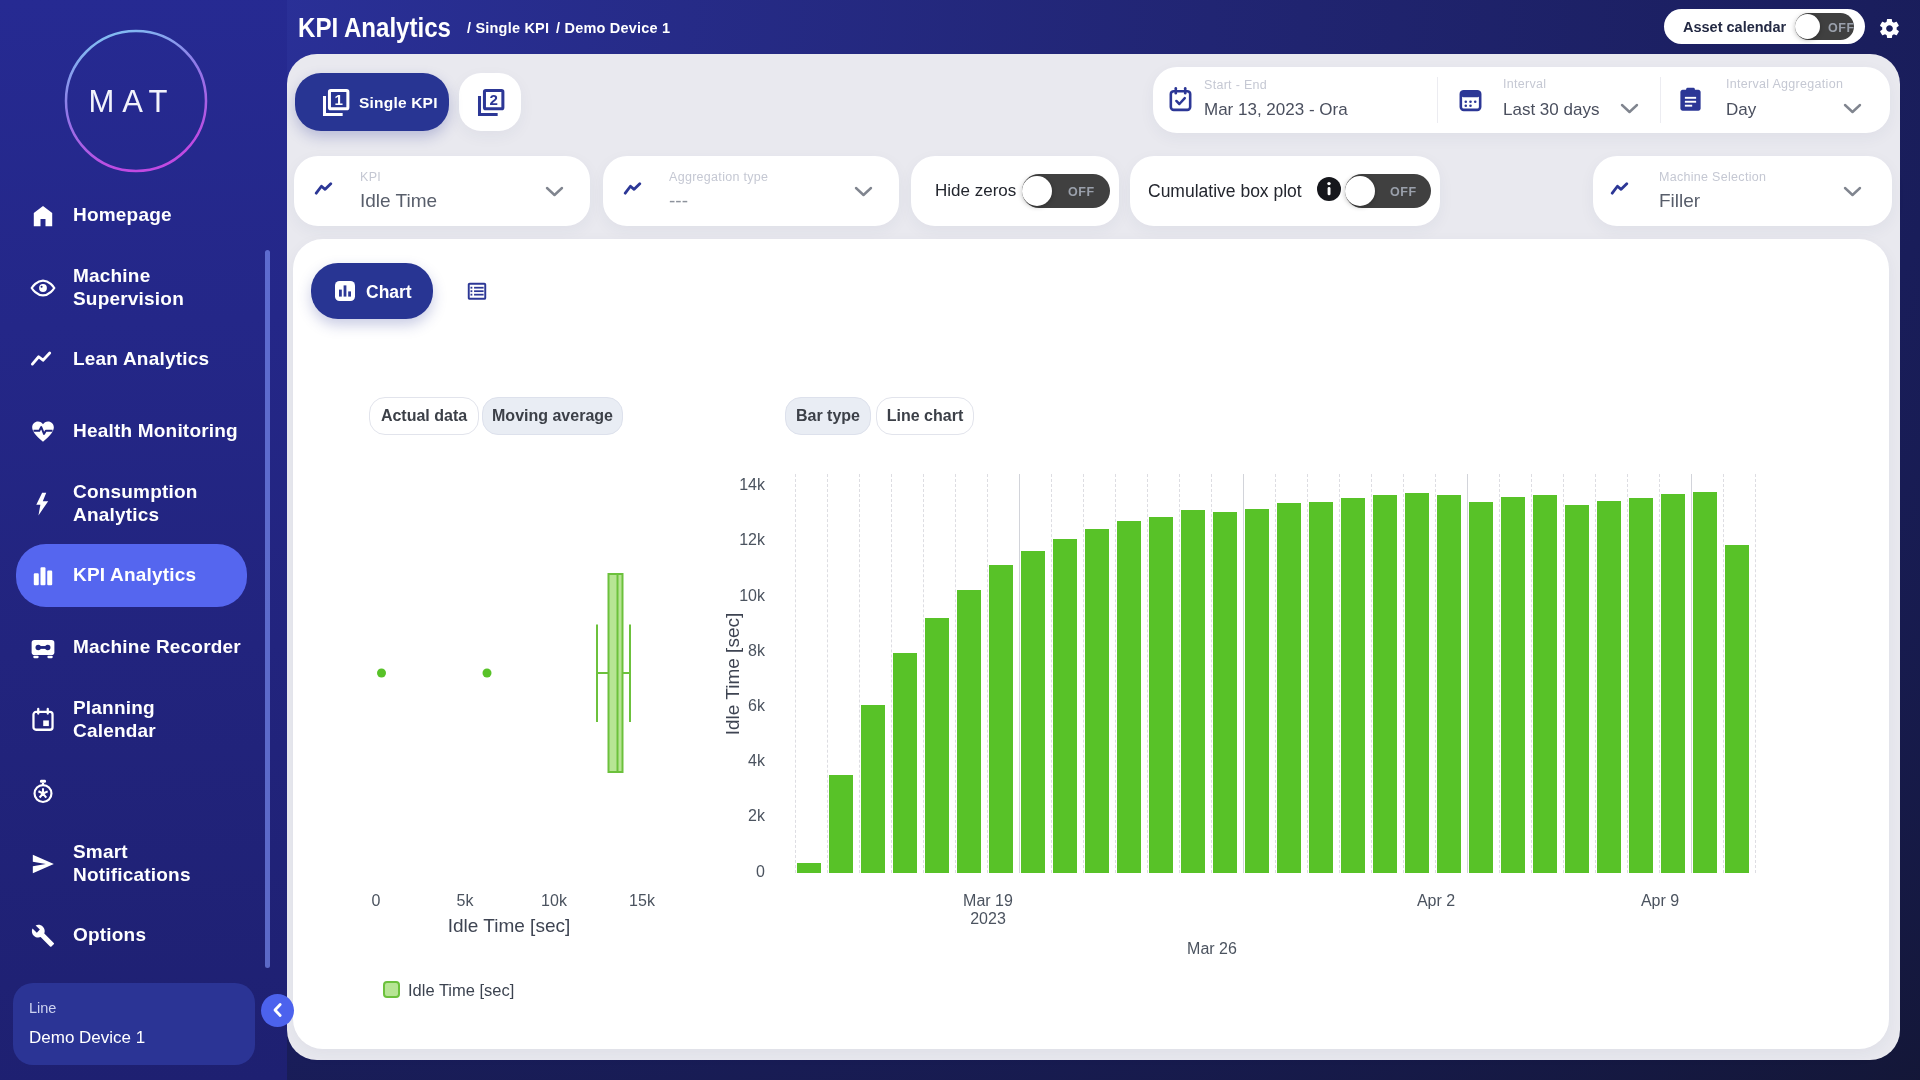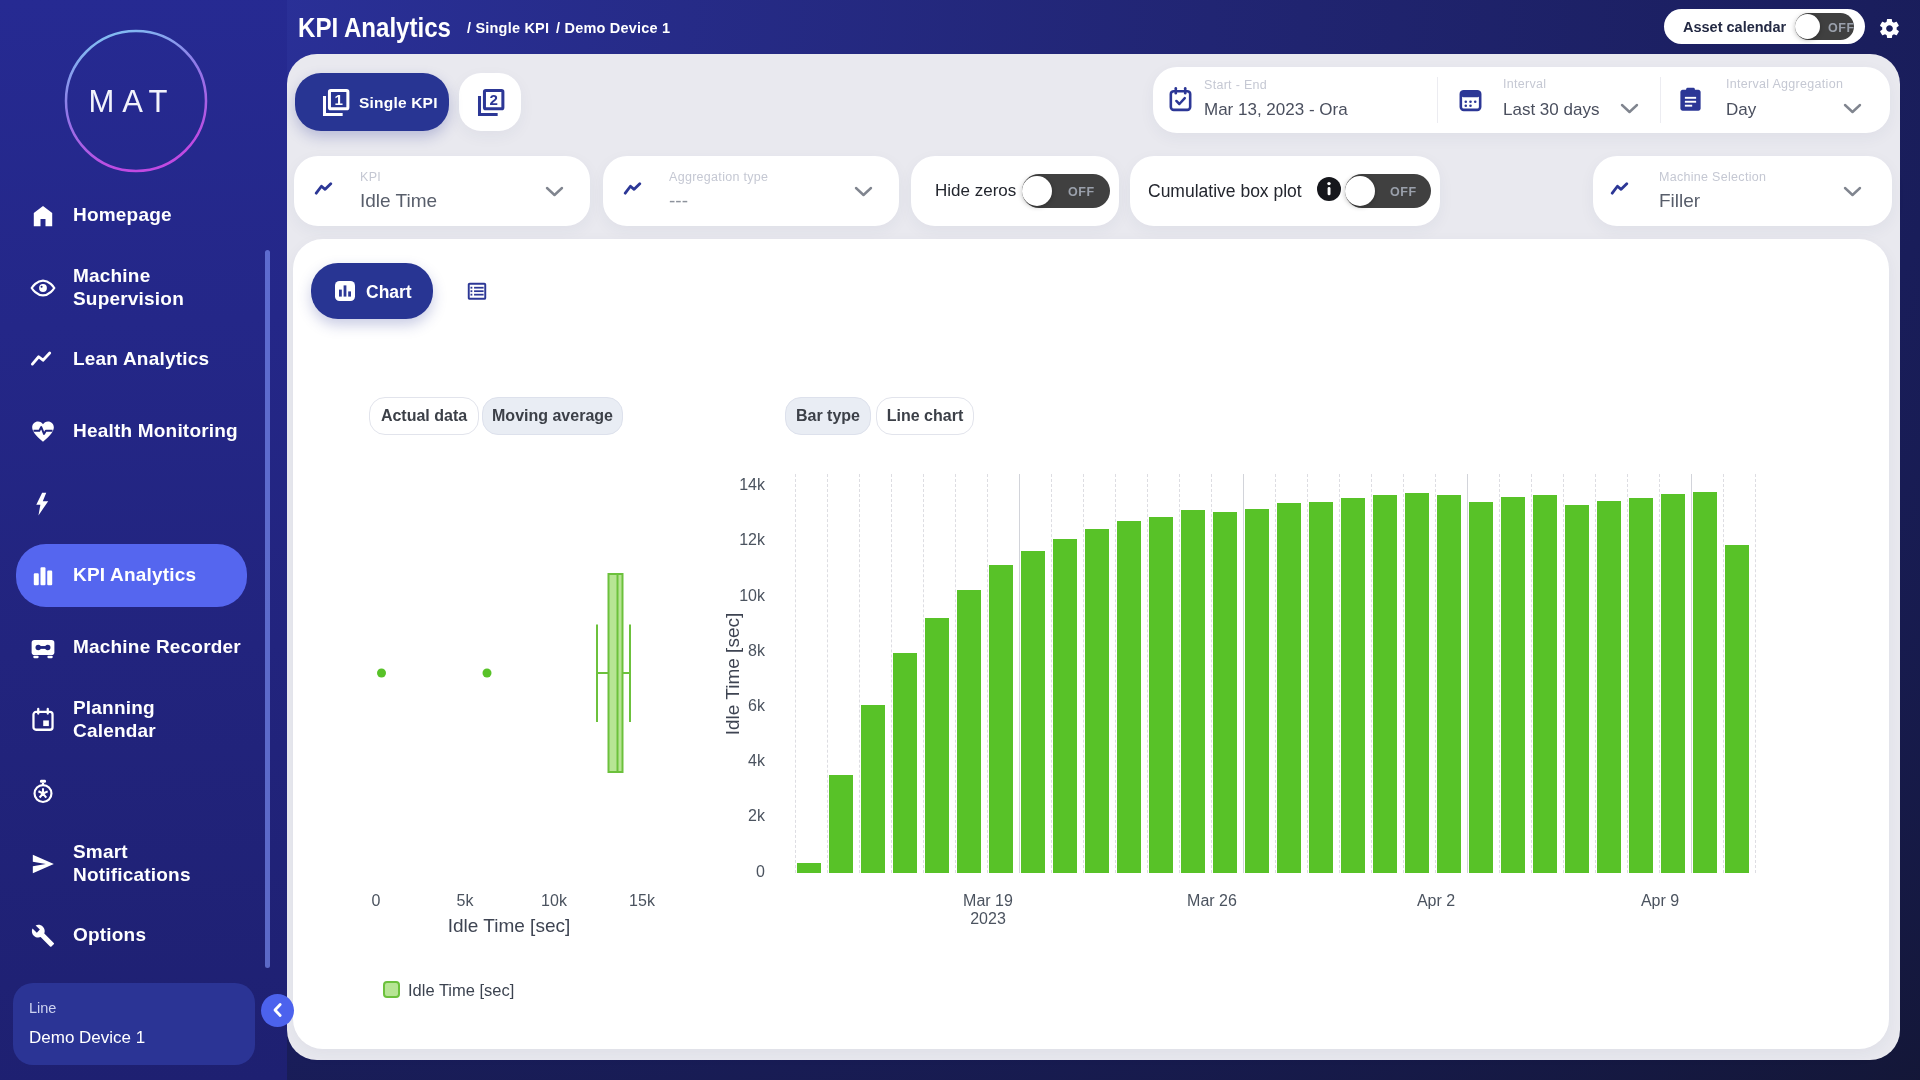--- a/index.html
+++ b/index.html
@@ -81,20 +81,21 @@
       </svg>
 <div class="mitem" style="top:348px">Lean Analytics</div>
 <svg class="micon" style="top:419px" viewBox="0 0 24 24">
         <path d="M12 21 C5.2 15.4 2 11.2 2 7.6 C2 4.6 4.4 2.2 7.4 2.2 C9.4 2.2 11.1 3.3 12 4.9 C12.9 3.3 14.6 2.2 16.6 2.2 C19.6 2.2 22 4.6 22 7.6 C22 11.2 18.8 15.4 12 21 Z" fill="#ffffff"></path>
         <path d="M3.2 10.8 H8.6 L10.4 7.4 L12.9 13.8 L14.6 10.8 H20.8" fill="none" stroke="#20257f" stroke-width="1.8" stroke-linejoin="round"></path>
       </svg>
 <div class="mitem" style="top:420px">Health Monitoring</div>
 <svg class="micon" style="top:491px" viewBox="0 0 24 24">
         <path d="M11.2 1.5 L5.8 12.6 H9.6 L7.8 22.5 L16.8 9.4 H11.8 L15 1.5 Z" fill="#ffffff"></path>
       </svg>
+<div class="mitem" style="top:481px">Consumption<br>Analytics</div>
 <svg class="micon" style="top:563px" viewBox="0 0 24 24">
         <rect x="3.5" y="9.5" width="4.6" height="11" rx="1" fill="#ffffff"></rect>
         <rect x="9.7" y="4" width="4.6" height="16.5" rx="1" fill="#ffffff"></rect>
         <rect x="15.9" y="7" width="4.6" height="13.5" rx="1" fill="#ffffff"></rect>
       </svg>
 <div class="mitem" style="top:564px">KPI Analytics</div>
 <svg class="micon" style="top:635px" viewBox="0 0 24 24">
         <rect x="1.5" y="4.5" width="21" height="14" rx="2.6" fill="#ffffff"></rect>
         <circle cx="7.6" cy="11.5" r="2.5" fill="#20257f"></circle>
         <circle cx="16.4" cy="11.5" r="2.5" fill="#20257f"></circle>
@@ -349,15 +350,15 @@
 <div class="ylab" style="left:715px;top:862.5px;z-index:3">0</div>
 <div class="ylab" style="left:715px;top:807.3px;z-index:3">2k</div>
 <div class="ylab" style="left:715px;top:752.1px;z-index:3">4k</div>
 <div class="ylab" style="left:715px;top:696.9px;z-index:3">6k</div>
 <div class="ylab" style="left:715px;top:641.7px;z-index:3">8k</div>
 <div class="ylab" style="left:715px;top:586.5px;z-index:3">10k</div>
 <div class="ylab" style="left:715px;top:531.3px;z-index:3">12k</div>
 <div class="ylab" style="left:715px;top:476.09999999999997px;z-index:3">14k</div>
 <div class="abs" style="left:633px;top:663px;width:200px;text-align:center;font-size:19px;color:#3e4452;transform:rotate(-90deg);z-index:3">Idle Time [sec]</div>
 <div class="xlab" style="left:948px;top:892px;z-index:3">Mar 19<br>2023</div>
-<div class="xlab" style="left:1172px;top:892px;z-index:3">Mar 26</div>
+<div class="xlab" style="left:1172px;top:940px;z-index:3">Mar 26</div>
 <div class="xlab" style="left:1396px;top:892px;z-index:3">Apr 2</div>
 <div class="xlab" style="left:1620px;top:892px;z-index:3">Apr 9</div>
 </div>
 </body></html>

